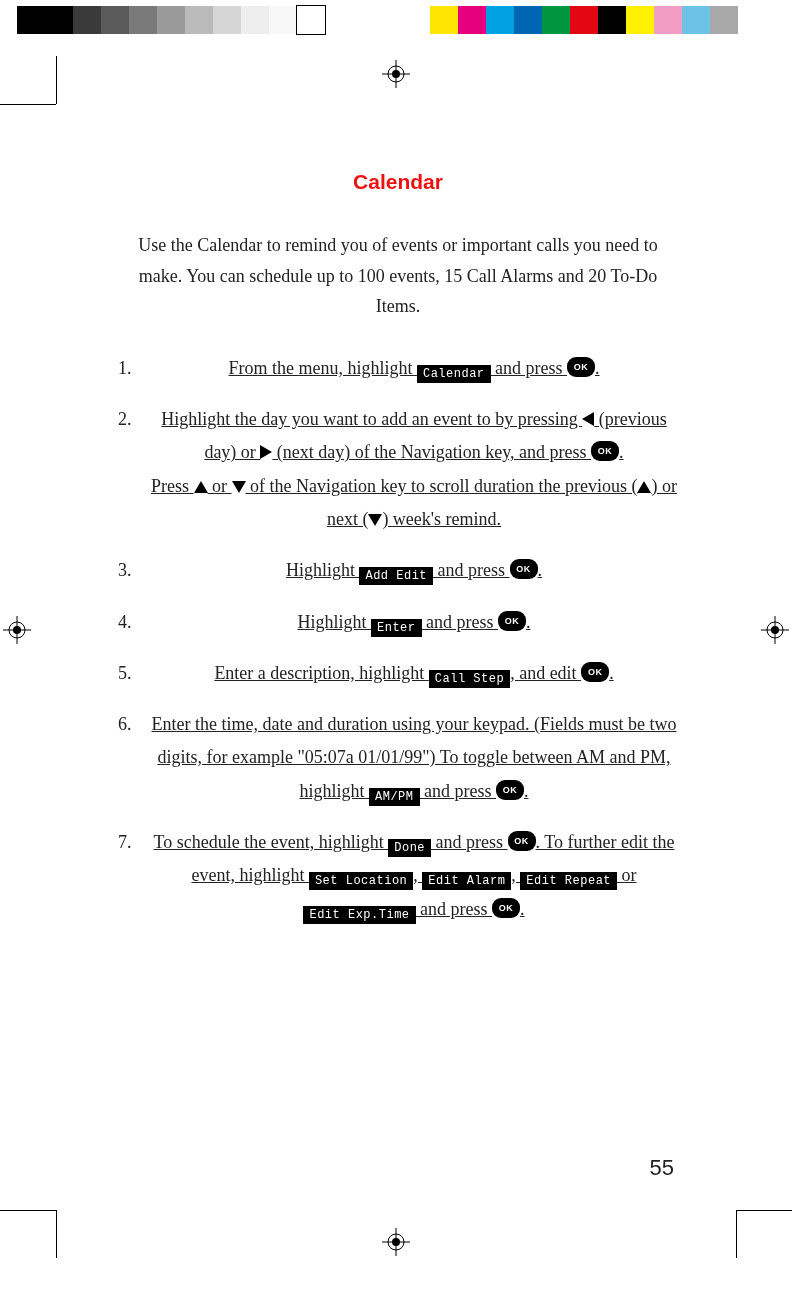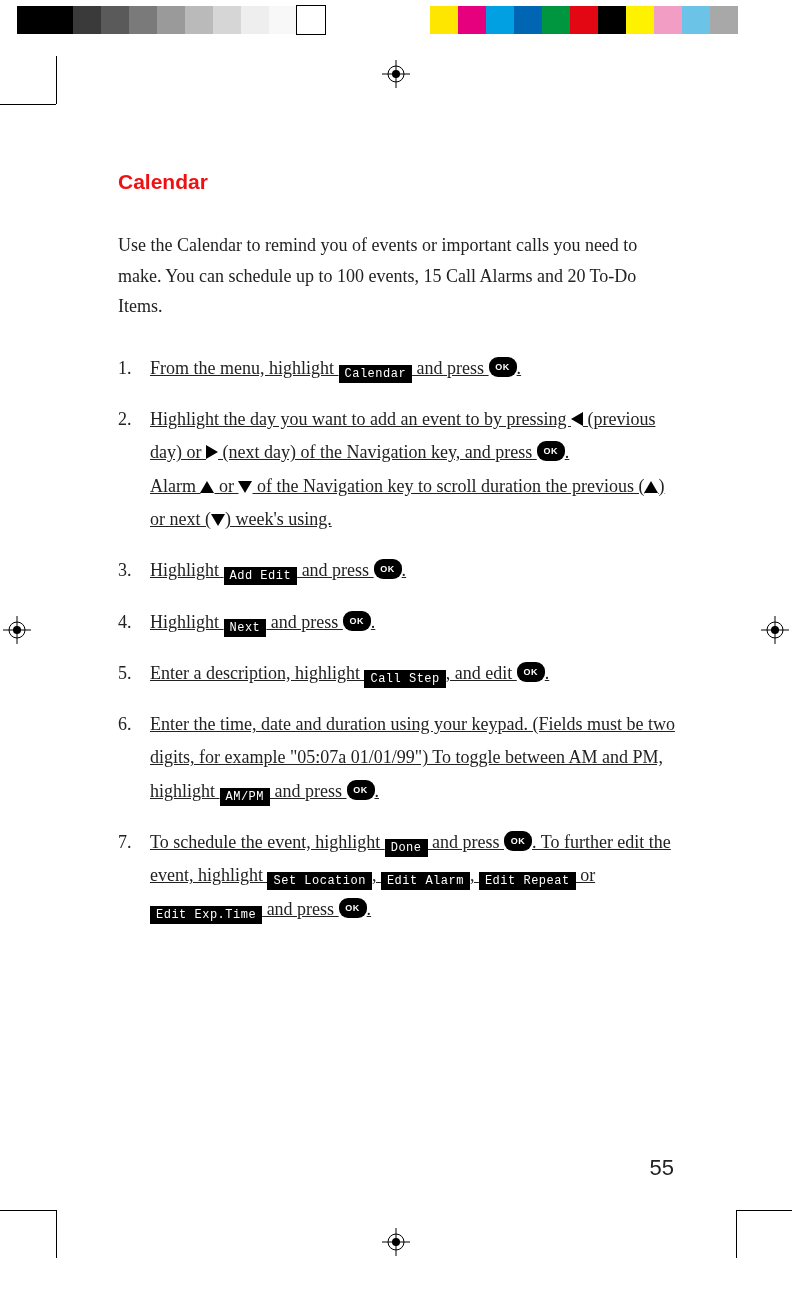--- a/index.html
+++ b/index.html
@@ -11,21 +11,21 @@
   
   
   .regmark { position: absolute; width: 28px; height: 28px; }
   .regmark svg { width: 100%; height: 100%; display: block; }
   
   
   .crop-h { position: absolute; background: #000; height: 1px; }
   .crop-v { position: absolute; background: #000; width: 1px; }
   
   
-  .page { position: absolute; left: 118px; top: 170px; width: 560px; }
+  .page { position: absolute; left: 118px; top: 170px; width: 560px; text-align: center; }
   .heading1 { font-family: Arial, Helvetica, sans-serif; font-weight: bold; color: #e11; font-size: 21px; margin-bottom: 36px; }
   .para { font-size: 18px; line-height: 1.7; margin-bottom: 30px; color: #222; margin-top: 33px; }
   .heading2 { font-family: Arial, Helvetica, sans-serif; font-weight: bold; color: #e11; font-size: 19px; margin-bottom: 30px; }
   
   ol.steps { list-style: none; counter-reset: step; }
   ol.steps > li { counter-increment: step; position: relative; padding-left: 32px; font-size: 18px; line-height: 1.85; margin-bottom: 18px; color: #222; text-decoration: underline; }
   ol.steps > li::before { content: counter(step) "."; position: absolute; left: 0; top: 0; }
   
   
   .ok-key { display: inline-block; vertical-align: -3px; width: 28px; height: 20px; background: #000; border-radius: 9px; position: relative; }
@@ -115,27 +115,27 @@
 <div class="page">
   <div class="heading1">Calendar</div>
   <p class="para">Use the Calendar to remind you of events or important calls you need to make. You can schedule up to 100 events, 15 Call Alarms and 20 To-Do Items.</p>
 
   <ol class="steps">
     <li>
       <span>From the menu, highlight </span><span class="hl">Calendar</span><span> and press </span><span class="ok-key"></span><span>.</span>
     </li>
     <li>
       <span>Highlight the day you want to add an event to by pressing </span><span class="tri tri-left"></span><span> (previous day) or </span><span class="tri tri-right"></span><span> (next day) of the Navigation key, and press </span><span class="ok-key"></span><span>.</span><br>
-      <span>Alarm </span><span class="tri tri-up"></span><span> or </span><span class="tri tri-down"></span><span> of the Navigation key to scroll duration the previous (</span><span class="tri tri-up"></span><span>) or next (</span><span class="tri tri-down"></span><span>) week's using.</span>
+      <span>Press </span><span class="tri tri-up"></span><span> or </span><span class="tri tri-down"></span><span> of the Navigation key to scroll duration the previous (</span><span class="tri tri-up"></span><span>) or next (</span><span class="tri tri-down"></span><span>) week's remind.</span>
     </li>
     <li>
       <span>Highlight </span><span class="hl">Add Edit</span><span> and press </span><span class="ok-key"></span><span>.</span>
     </li>
     <li>
-      <span>Highlight </span><span class="hl">Next</span><span> and press </span><span class="ok-key"></span><span>.</span>
+      <span>Highlight </span><span class="hl">Enter</span><span> and press </span><span class="ok-key"></span><span>.</span>
     </li>
     <li>
       <span>Enter a description, highlight </span><span class="hl">Call Step</span><span>, and edit </span><span class="ok-key"></span><span>.</span>
     </li>
     <li>
       <span>Enter the time, date and duration using your keypad. (Fields must be two digits, for example "05:07a 01/01/99") To toggle between AM and PM, highlight </span><span class="hl">AM/PM</span><span> and press </span><span class="ok-key"></span><span>.</span>
     </li>
     <li>
       <span>To schedule the event, highlight </span><span class="hl">Done</span><span> and press </span><span class="ok-key"></span><span>. To further edit the event, highlight </span><span class="hl">Set Location</span><span>, </span><span class="hl">Edit Alarm</span><span>, </span><span class="hl">Edit Repeat</span><span> or </span><span class="hl">Edit Exp.Time</span><span> and press </span><span class="ok-key"></span><span>.</span>
     </li>

